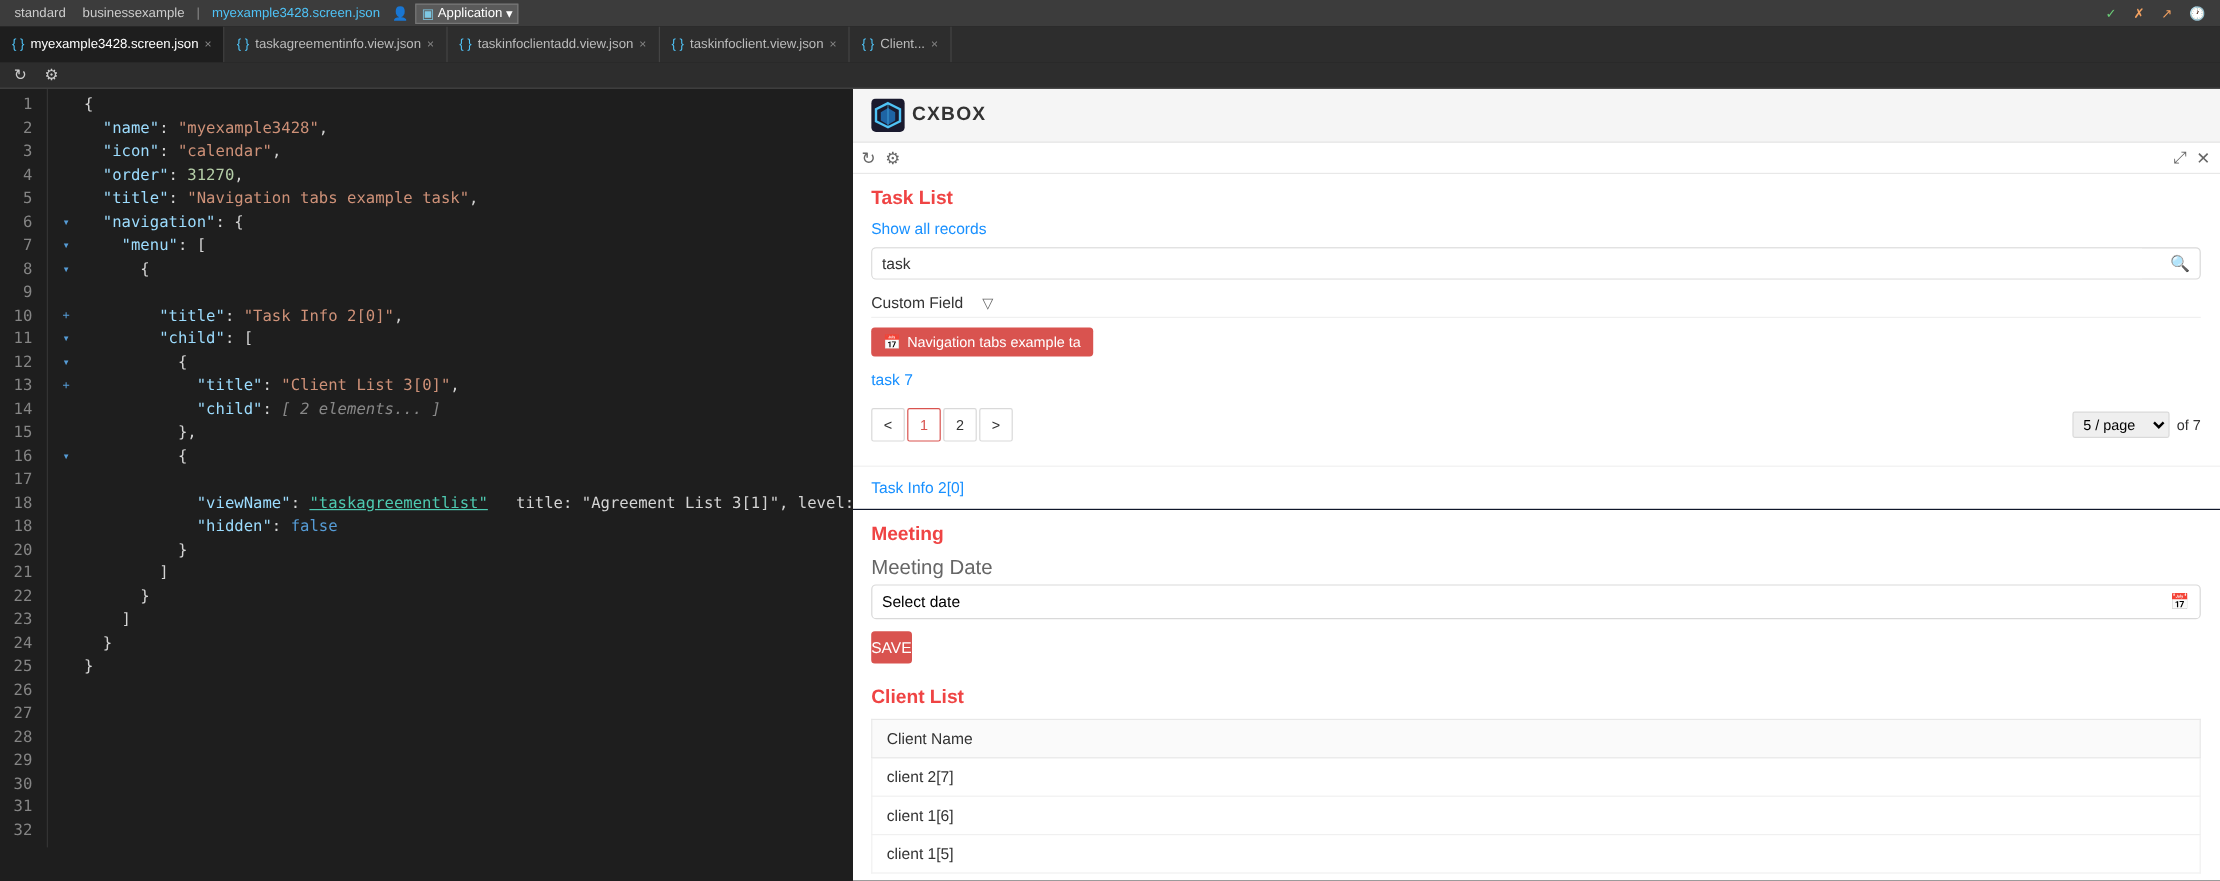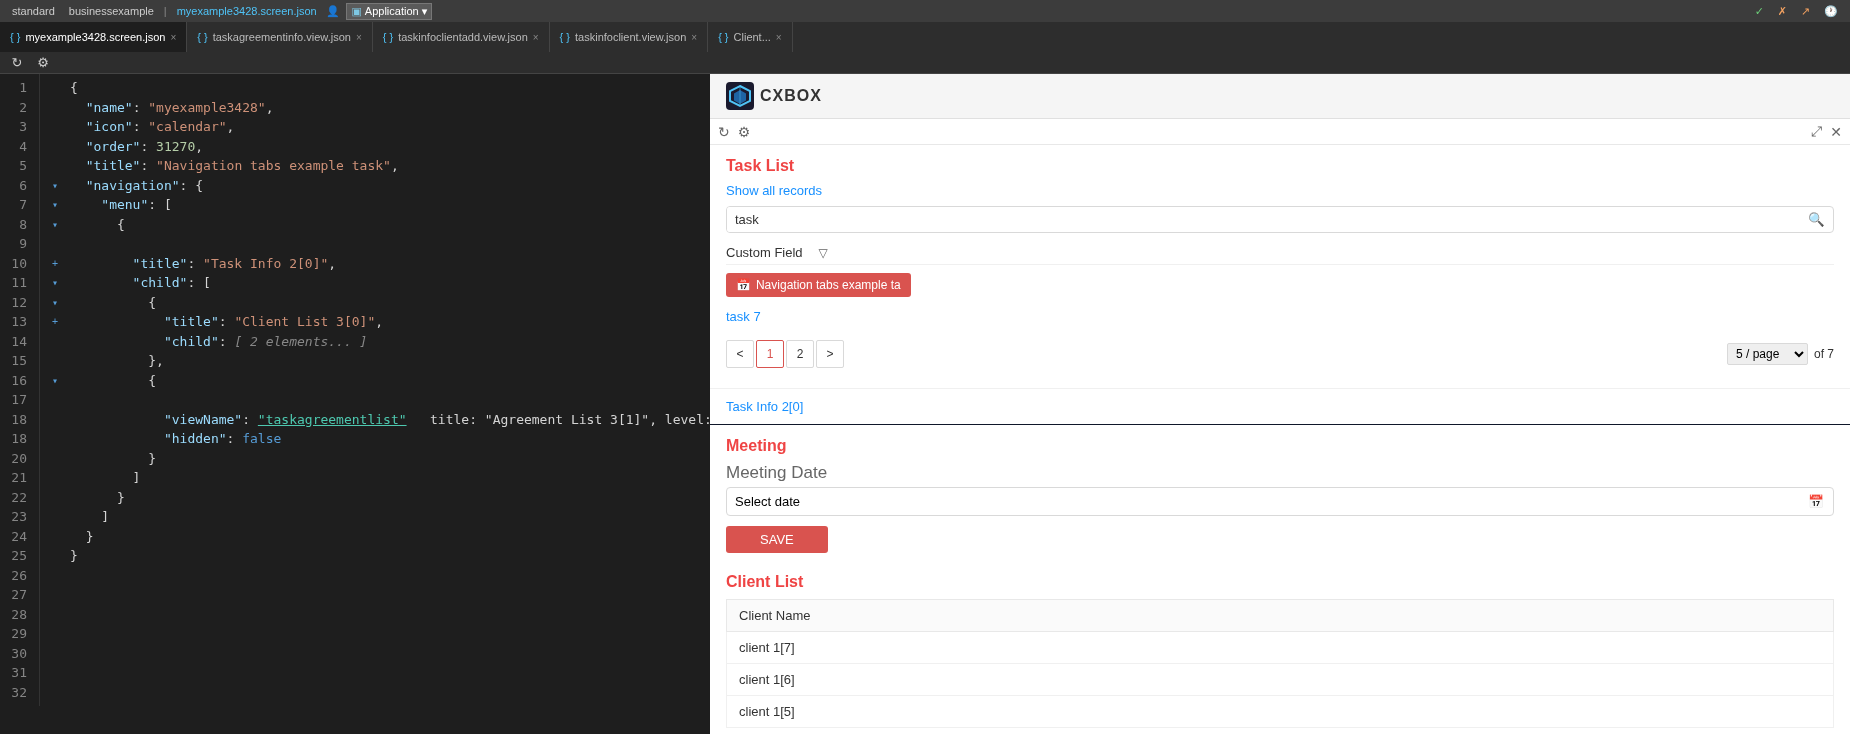--- a/index.html
+++ b/index.html
@@ -352,21 +352,21 @@
       display: flex;
       align-items: center;
       justify-content: space-between;
       cursor: pointer;
     }
     .save-btn {
       background: #d9534f;
       color: #fff;
       border: none;
       border-radius: 3px;
-      padding: 6px 34px;
+      padding: 6px 0;
       font-size: 13px;
       cursor: pointer;
       margin-top: 10px;
       font-weight: 500;
     }
 
     
     .client-table {
       width: 100%;
       border-collapse: collapse;
@@ -603,21 +603,21 @@
       <div style="padding: 8px 16px 0 16px;">
         <div class="section-title">Client List</div>
         <table class="client-table">
           <thead>
             <tr>
               <th>Client Name</th>
             </tr>
           </thead>
           <tbody id="client-table-body">
           <tr>
-                <td>client 1[7]</td>
+                <td>client 2[7]</td>
               </tr>
               <tr>
                 <td>client 1[6]</td>
               </tr>
               <tr>
                 <td>client 1[5]</td>
               </tr>
             </tbody>
         </table>
       </div>

